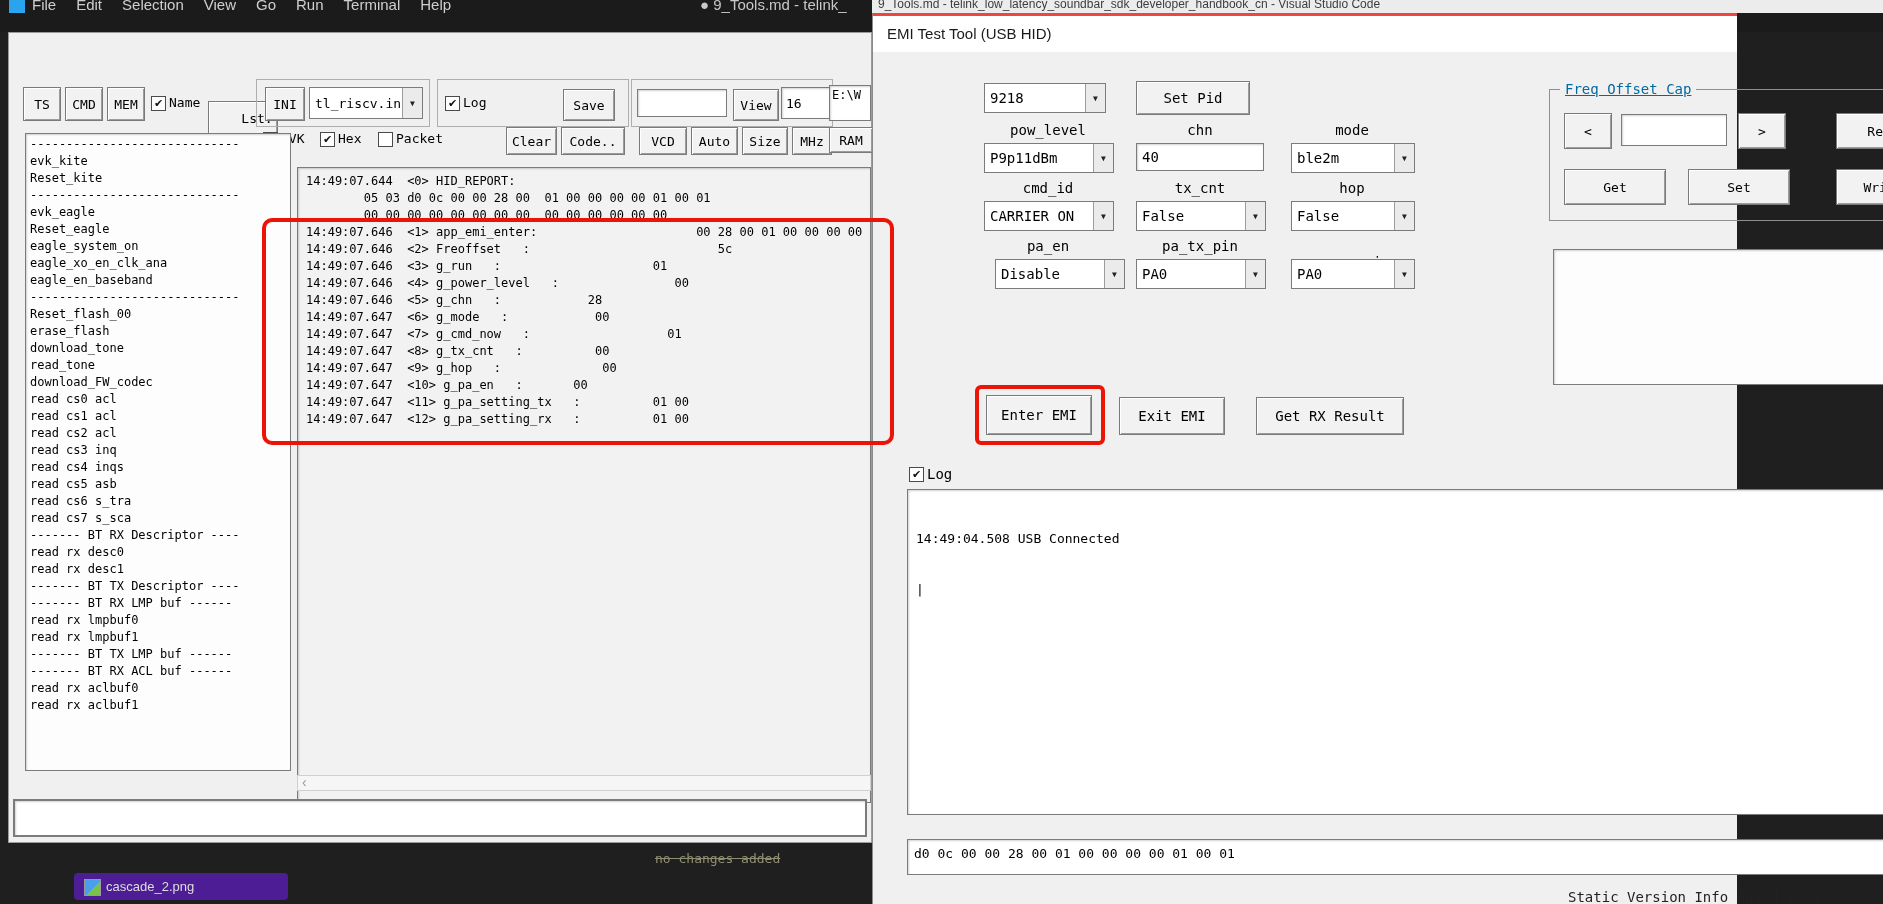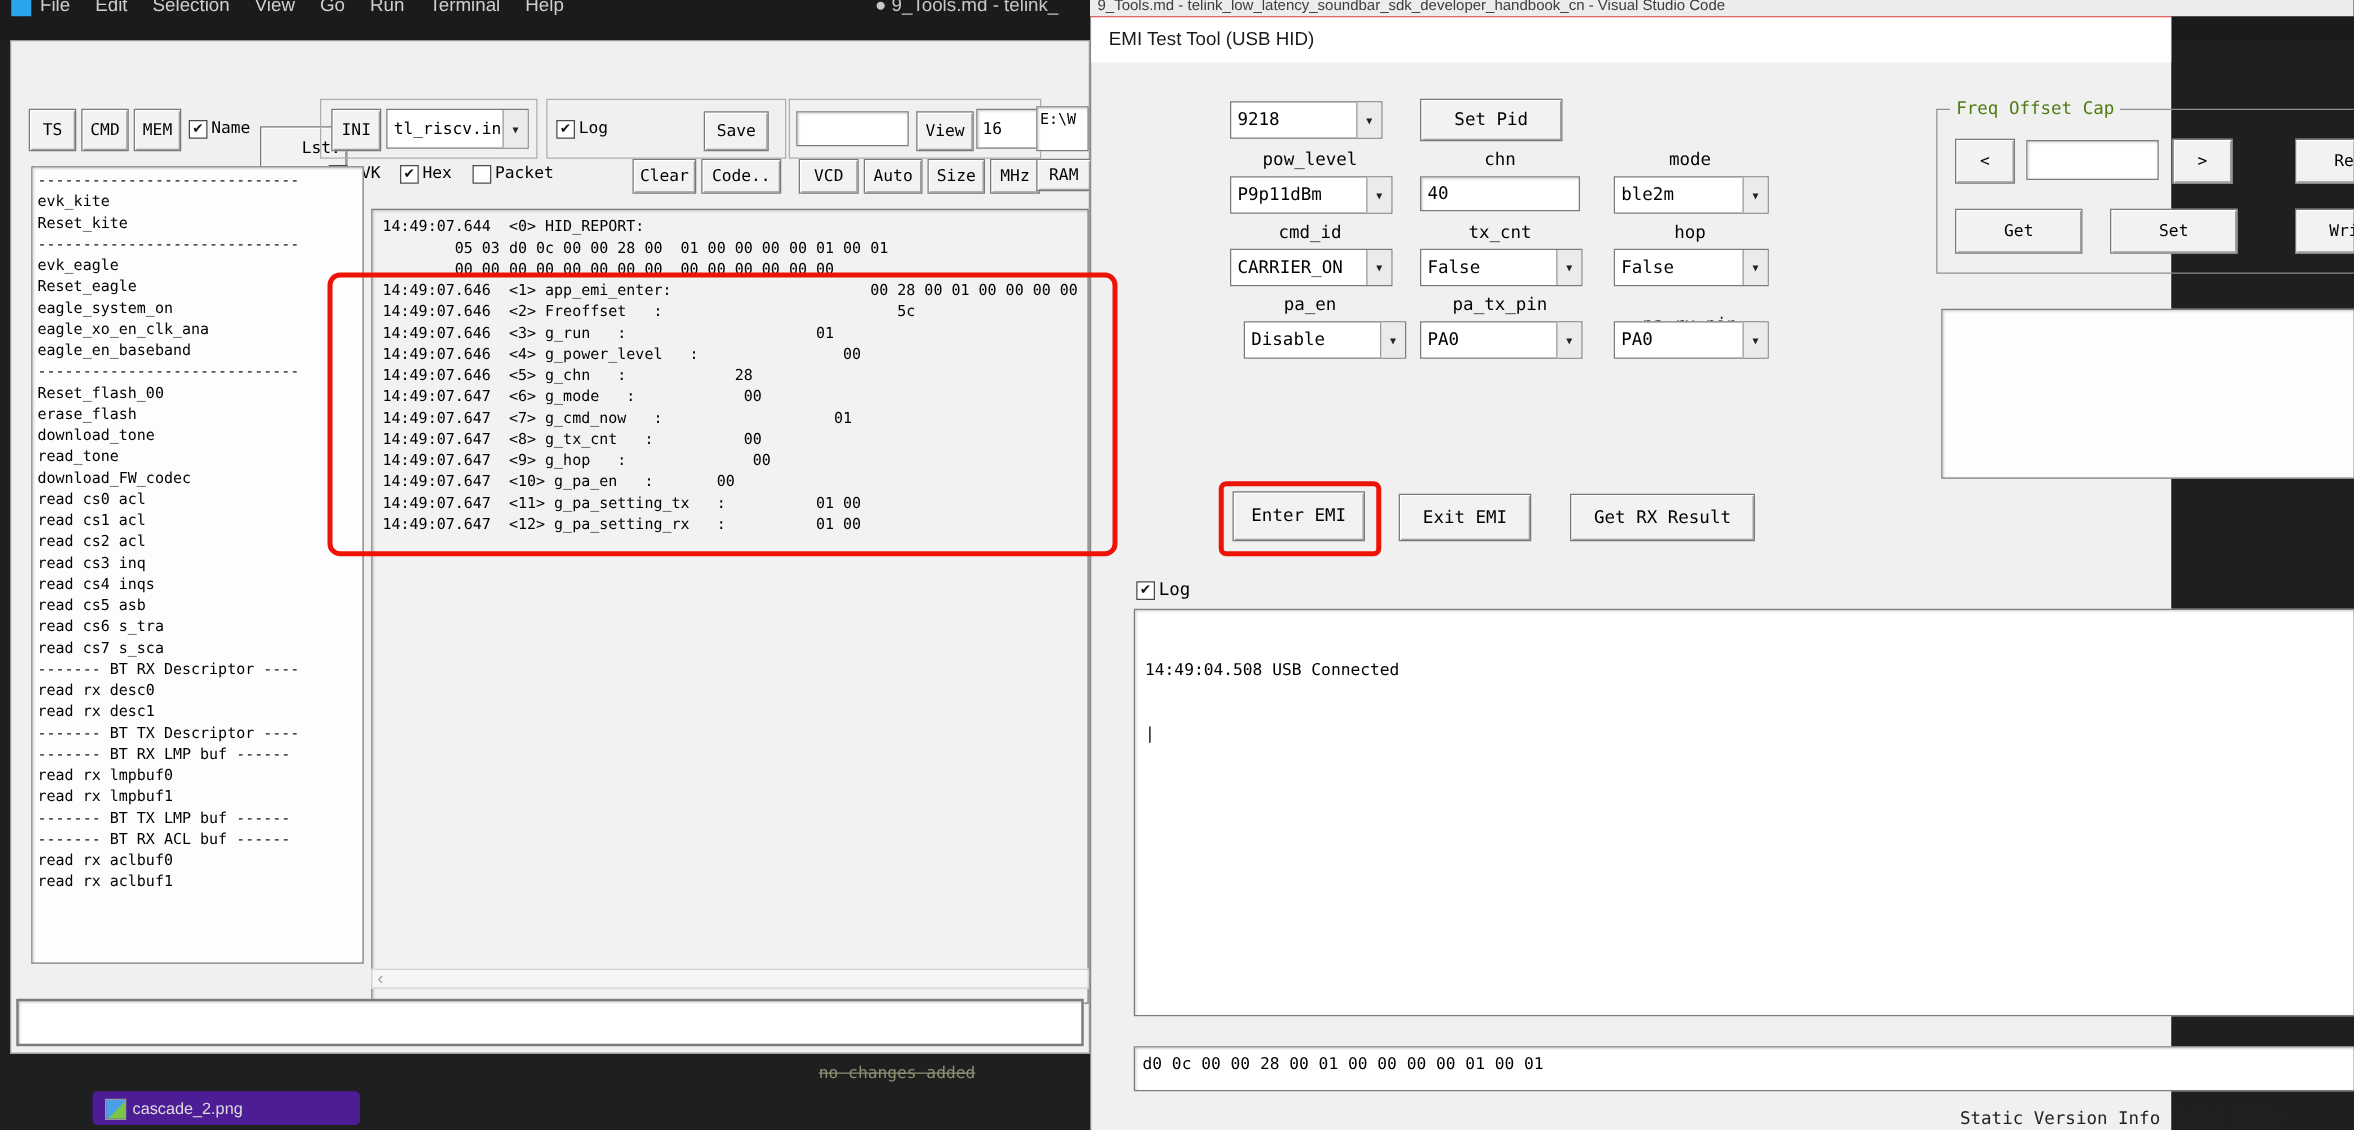--- a/index.html
+++ b/index.html
@@ -109,21 +109,21 @@
 
   <div class="abs sunken listwrap" style="left:288px;top:134px;width:574px;height:636px;background:#f2f2f2;padding:5px 0 0 8px;box-sizing:border-box;"><div>14:49:07.644  &lt;0&gt; HID_REPORT:</div><div>        05 03 d0 0c 00 00 28 00  01 00 00 00 00 01 00 01</div><div>        00 00 00 00 00 00 00 00  00 00 00 00 00 00</div><div>14:49:07.646  &lt;1&gt; app_emi_enter:                      00 28 00 01 00 00 00 00</div><div>14:49:07.646  &lt;2&gt; Freoffset   :                          5c</div><div>14:49:07.646  &lt;3&gt; g_run   :                     01</div><div>14:49:07.646  &lt;4&gt; g_power_level   :                00</div><div>14:49:07.646  &lt;5&gt; g_chn   :            28</div><div>14:49:07.647  &lt;6&gt; g_mode   :            00</div><div>14:49:07.647  &lt;7&gt; g_cmd_now   :                   01</div><div>14:49:07.647  &lt;8&gt; g_tx_cnt   :          00</div><div>14:49:07.647  &lt;9&gt; g_hop   :              00</div><div>14:49:07.647  &lt;10&gt; g_pa_en   :       00</div><div>14:49:07.647  &lt;11&gt; g_pa_setting_tx   :          01 00</div><div>14:49:07.647  &lt;12&gt; g_pa_setting_rx   :          01 00</div></div>
 
   <div class="abs" style="left:288px;top:742px;width:574px;height:16px;background:#f6f6f6;border:1px solid #d0d0d0;box-sizing:border-box;">
     <span style="position:absolute;left:4px;top:-2px;color:#999;font-size:14px;">‹</span>
   </div>
 
   <input class="abs sunken mono" style="left: 4px; top: 766px; width: 854px; height: 38px; box-sizing: border-box; border-width: 2px; font-size: 13px; padding: 0px 6px; outline: none;" value="">
 </div>
 
-<div class="abs" style="left:872px;top:13px;width:865px;height:891px;background:#f0f0f0;border-left:1px solid #8a8a8a;border-top:1px solid #ef4444;box-sizing:border-box;">
+<div class="abs" style="left:872px;top:13px;width:865px;height:891px;background:#f0f0f0;border-left:1px solid #8a8a8a;border-top:3px solid #ef4444;box-sizing:border-box;">
 
   <div class="abs" style="left:0;top:0;width:100%;height:36px;background:#ffffff;">
     <span class="abs" style="left:14px;top:9px;font-size:15px;color:#1a1a1a;">EMI Test Tool (USB HID)</span>
   </div>
 
   <div class="abs dd" style="left:111px;top:67px;width:120px;height:28px;">
     <span class="txt">9218</span>
       <span class="ar">▼</span>
   </div>
   <div class="abs btn" style="left:263px;top:65px;width:112px;height:32px;font-size:14px;">Set Pid</div>
@@ -174,21 +174,21 @@
   <div class="abs dd" style="left:418px;top:243px;width:122px;height:28px;">
     <span class="txt">PA0</span>
       <span class="ar">▼</span>
   </div>
 
   <div class="abs btn" style="left:113px;top:379px;width:104px;height:38px;font-size:14px;">Enter EMI</div>
   <div class="abs btn" style="left:246px;top:381px;width:104px;height:36px;font-size:14px;">Exit EMI</div>
   <div class="abs btn" style="left:383px;top:381px;width:146px;height:36px;font-size:14px;">Get RX Result</div>
 
   <div class="abs grp" style="left:676px;top:73px;width:420px;height:130px;border-color:#8f8f8f;">
-    <span class="abs mono" style="left:10px;top:-9px;background:#f0f0f0;padding:0 5px;font-size:14px;color:#4d7c0f;white-space:nowrap;">Freq Offset Cap</span>
+    <span class="abs mono" style="left:10px;top:-9px;background:#f0f0f0;padding:0 5px;font-size:14px;color:#0369a1;white-space:nowrap;text-decoration:underline;">Freq Offset Cap</span>
   </div>
   <div class="abs btn" style="left:691px;top:97px;width:46px;height:34px;">&lt;</div>
   <input class="abs sunken mono" style="left: 748px; top: 98px; width: 106px; height: 32px; box-sizing: border-box; font-size: 14px; padding: 0px 5px; outline: none;" value="">
   <div class="abs btn" style="left:865px;top:97px;width:46px;height:34px;">&gt;</div>
   <div class="abs btn" style="left:963px;top:97px;width:92px;height:34px;">Read</div>
   <div class="abs btn" style="left:691px;top:153px;width:100px;height:34px;">Get</div>
   <div class="abs btn" style="left:815px;top:153px;width:100px;height:34px;">Set</div>
   <div class="abs btn" style="left:963px;top:153px;width:92px;height:34px;">Write</div>
 
   <div class="abs sunken" style="left:680px;top:233px;width:420px;height:134px;background:#fdfdfd;"></div>

